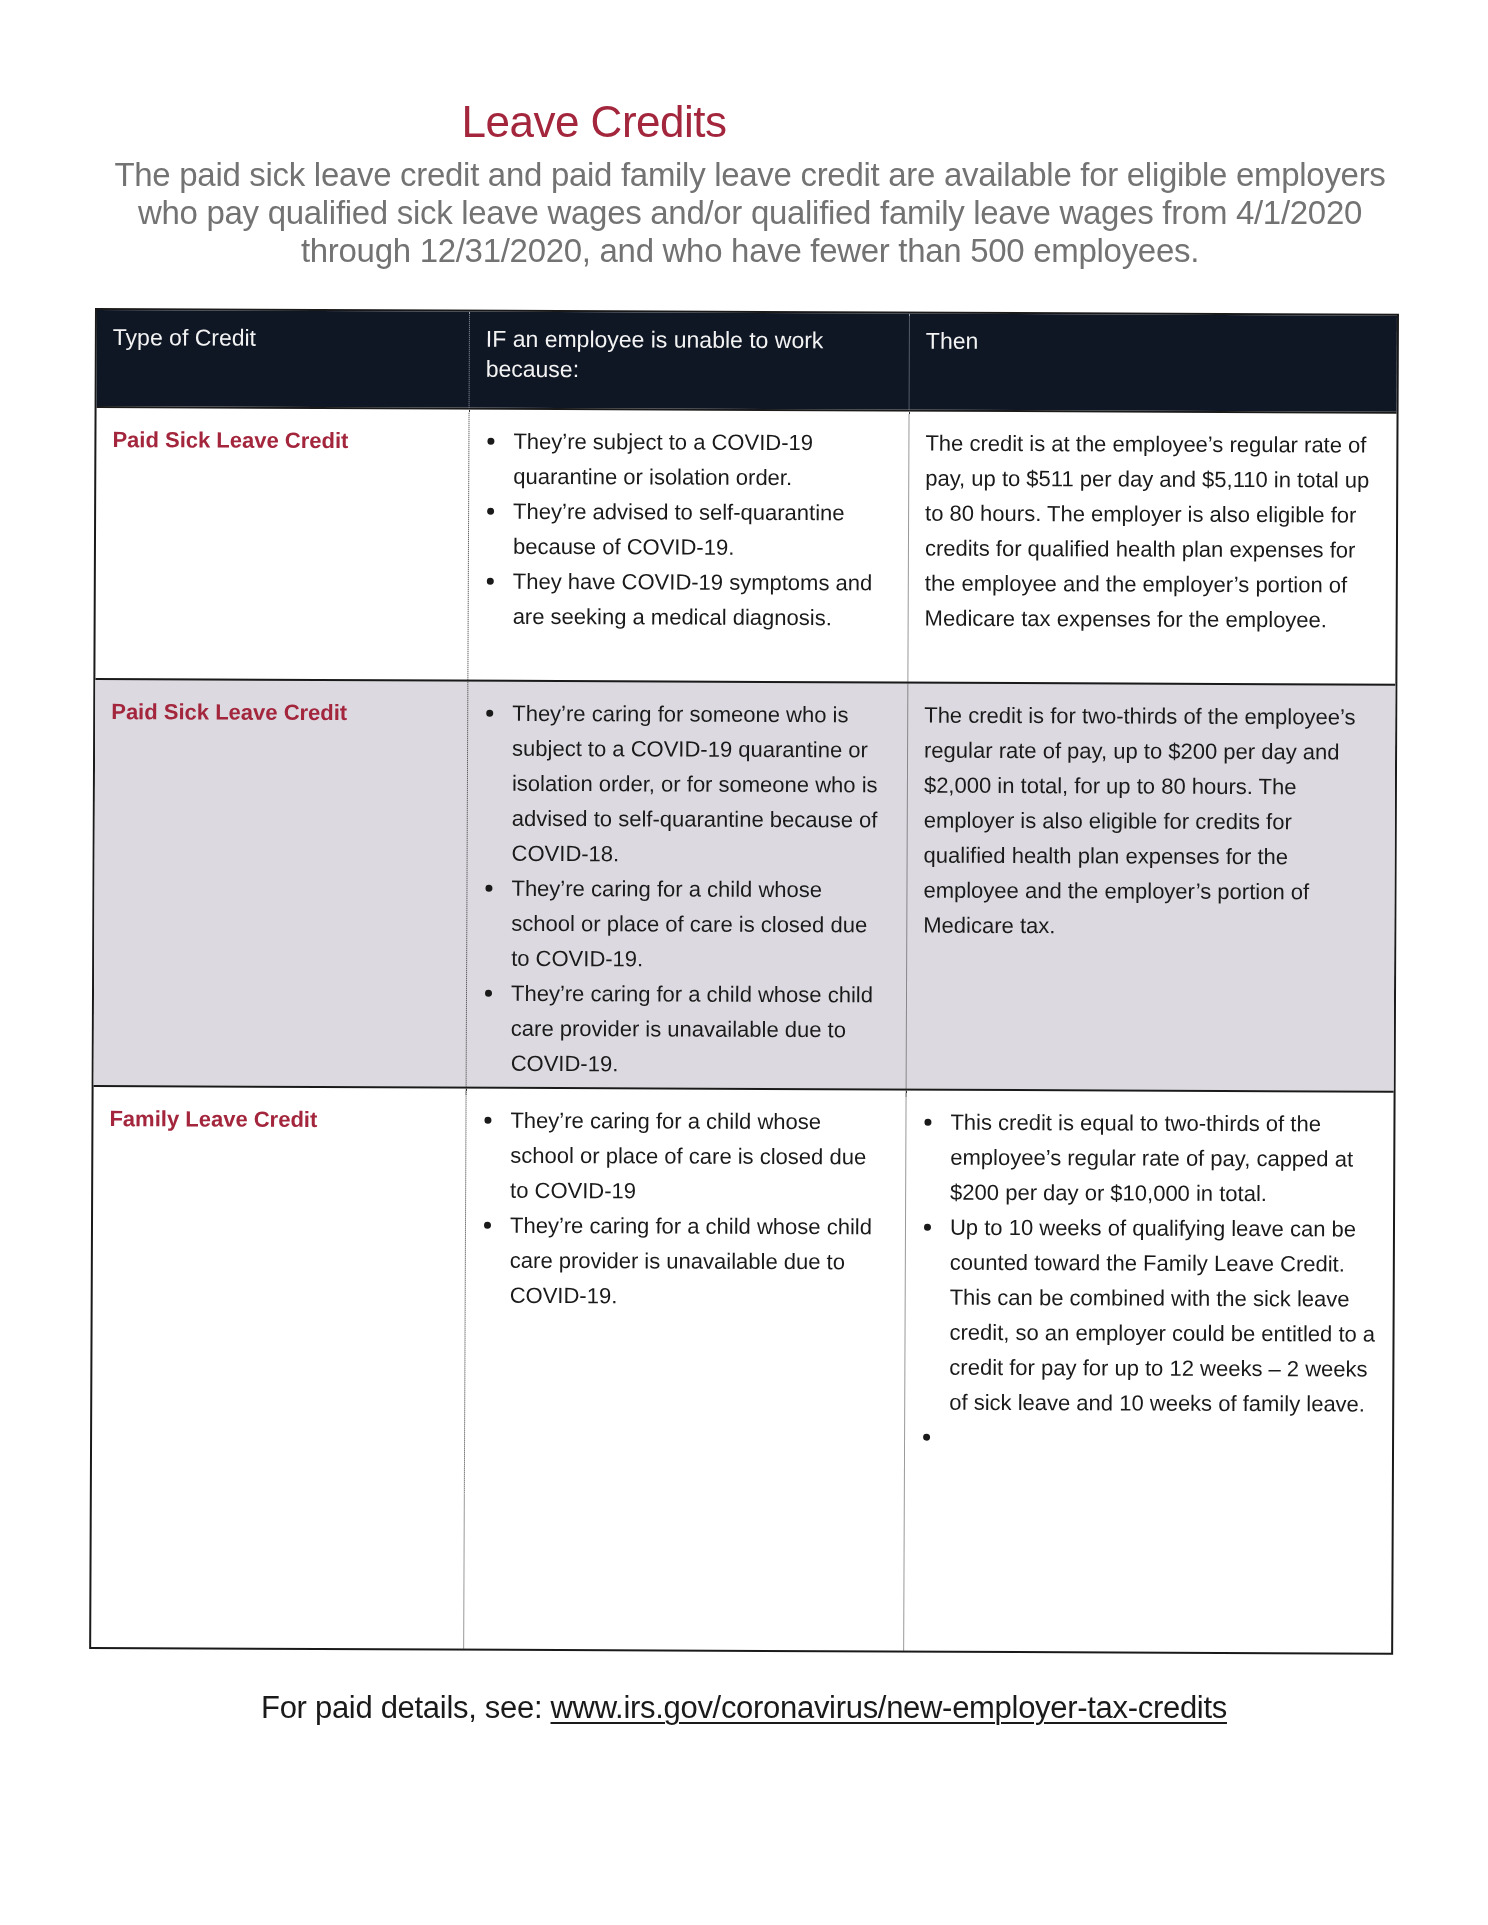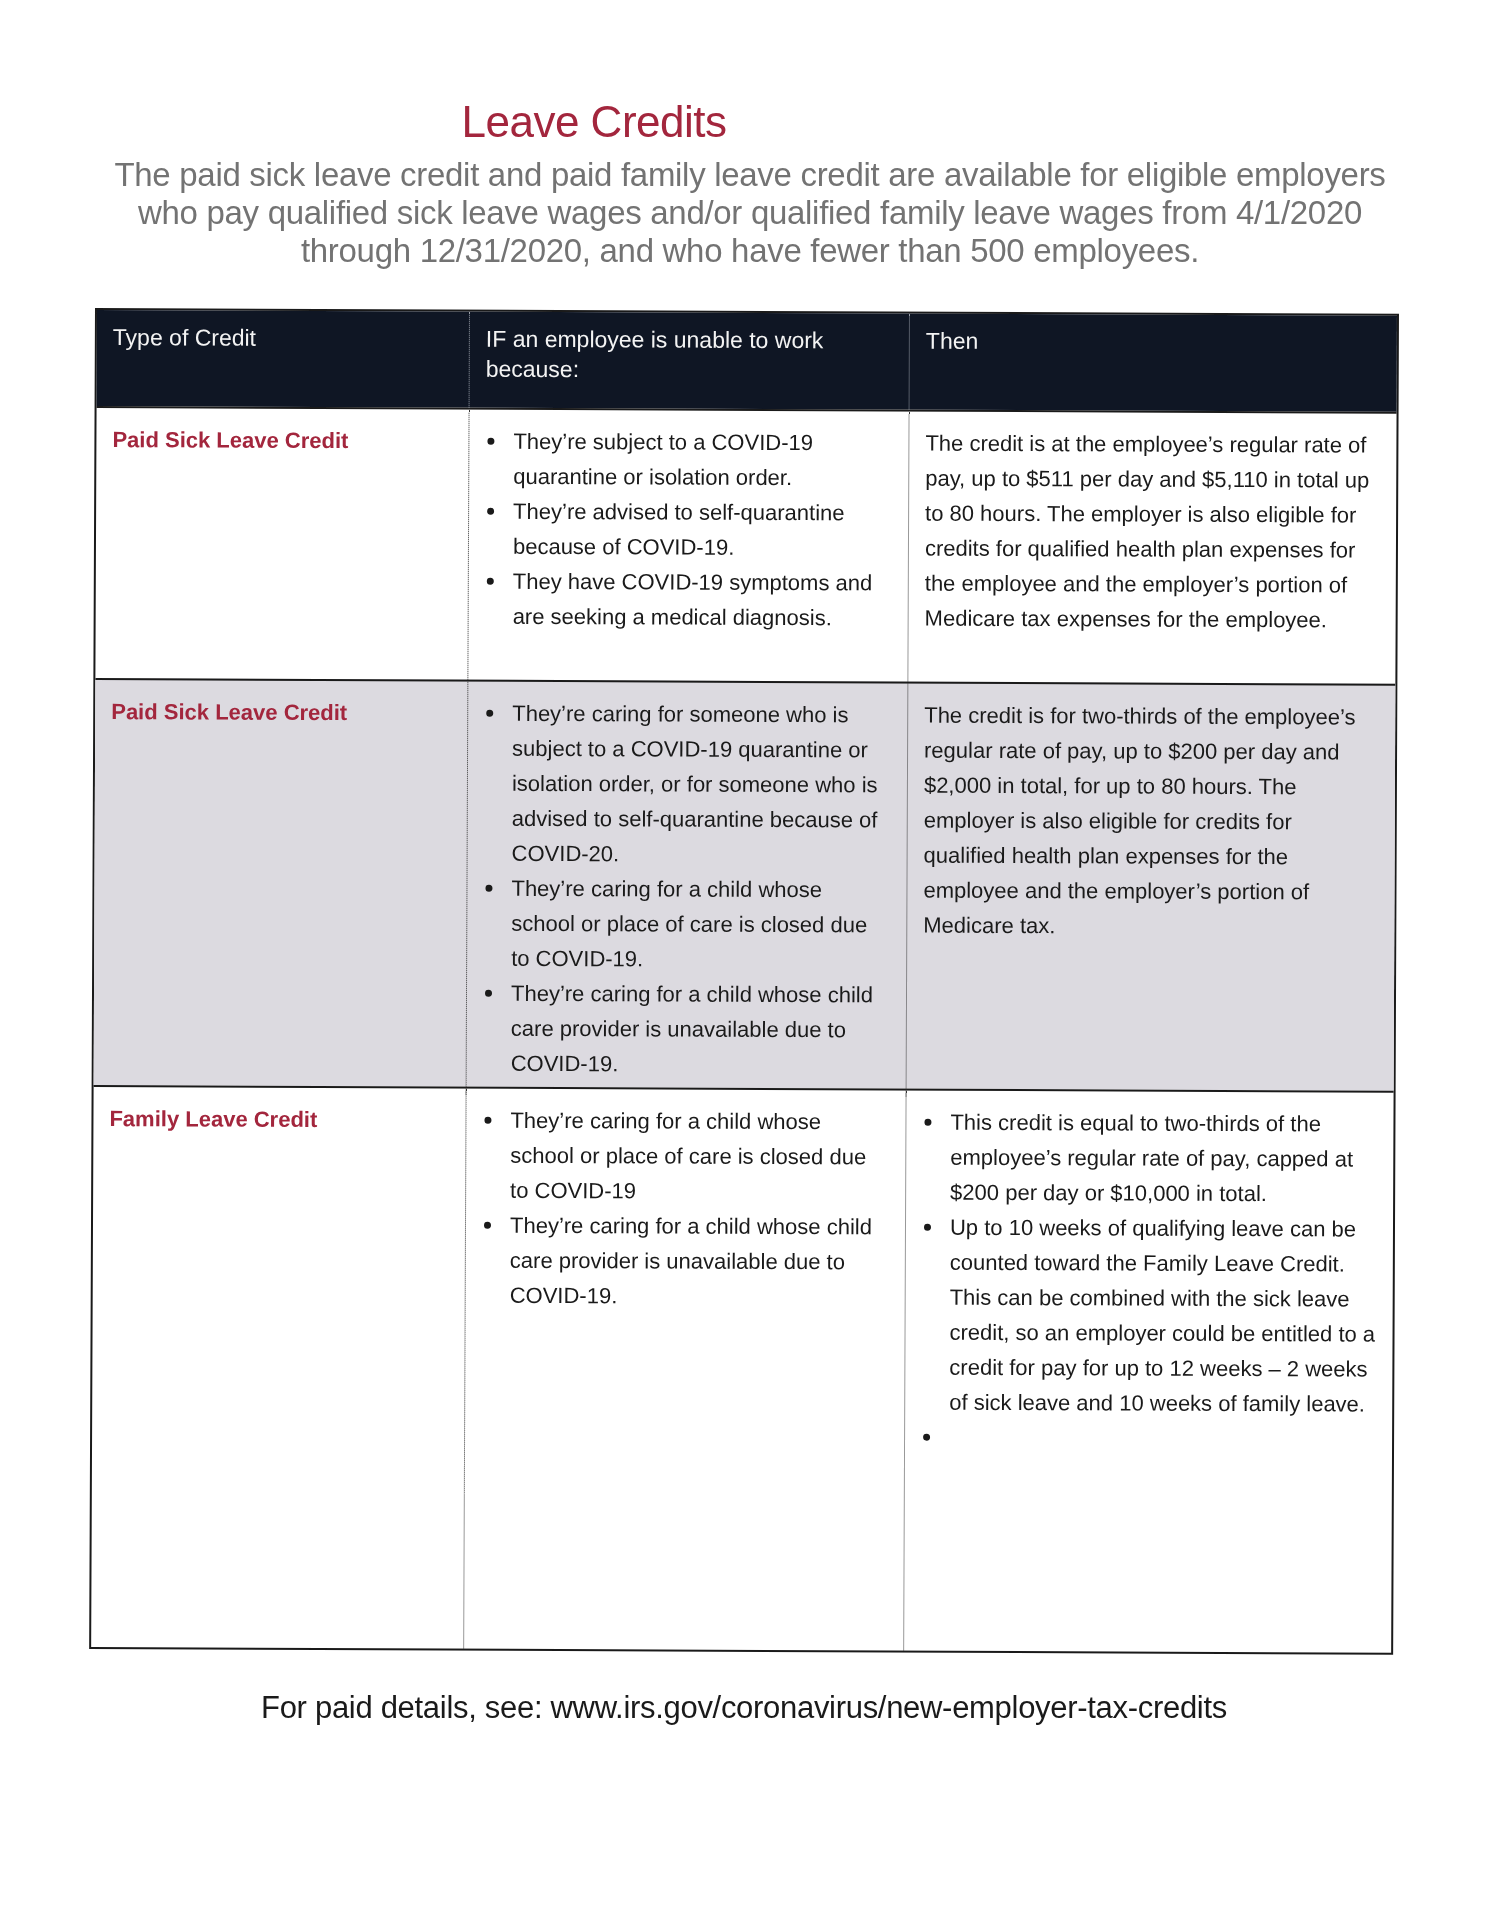--- a/index.html
+++ b/index.html
@@ -110,20 +110,21 @@
       left: 0;
       width: 1488px;
       top: 1690px;
       text-align: center;
       font-size: 31px;
       color: #1a1a1a;
       letter-spacing: -0.3px;
     }
     .footer a {
       color: #1a1a1a;
+      text-decoration: underline;
       text-decoration-thickness: 2px;
       text-underline-offset: 4px;
     }
   </style>
 </head>
 <body>
 
 <div class="page-title">Leave Credits</div>
 <div class="intro">The paid sick leave credit and paid family leave credit are available for eligible employers who pay qualified sick leave wages and/or qualified family leave wages from 4/1/2020 through 12/31/2020, and who have fewer than 500 employees.</div>
 
@@ -147,21 +148,21 @@
     </div>
     <div class="cell">The credit is at the employee’s regular rate of pay, up to $511 per day and $5,110 in total up to 80 hours. The employer is also eligible for credits for qualified health plan expenses for the employee and the employer’s portion of Medicare tax expenses for the employee.</div>
   </div>
 
   <div class="row row2 shaded">
     <div class="cell">
       <span class="type-label">Paid Sick Leave Credit</span>
     </div>
     <div class="cell">
       <ul class="bullets">
-        <li><span class="dot"></span><span>They’re caring for someone who is subject to a COVID-19 quarantine or isolation order, or for someone who is advised to self-quarantine because of COVID-20.</span></li>
+        <li><span class="dot"></span><span>They’re caring for someone who is subject to a COVID-19 quarantine or isolation order, or for someone who is advised to self-quarantine because of COVID-18.</span></li>
         <li><span class="dot"></span><span>They’re caring for a child whose school or place of care is closed due to COVID-19.</span></li>
         <li><span class="dot"></span><span>They’re caring for a child whose child care provider is unavailable due to COVID-19.</span></li>
       </ul>
     </div>
     <div class="cell">The credit is for two-thirds of the employee’s regular rate of pay, up to $200 per day and $2,000 in total, for up to 80 hours. The employer is also eligible for credits for qualified health plan expenses for the employee and the employer’s portion of Medicare tax.</div>
   </div>
 
   <div class="row row3">
     <div class="cell">
       <span class="type-label">Family Leave Credit</span>

